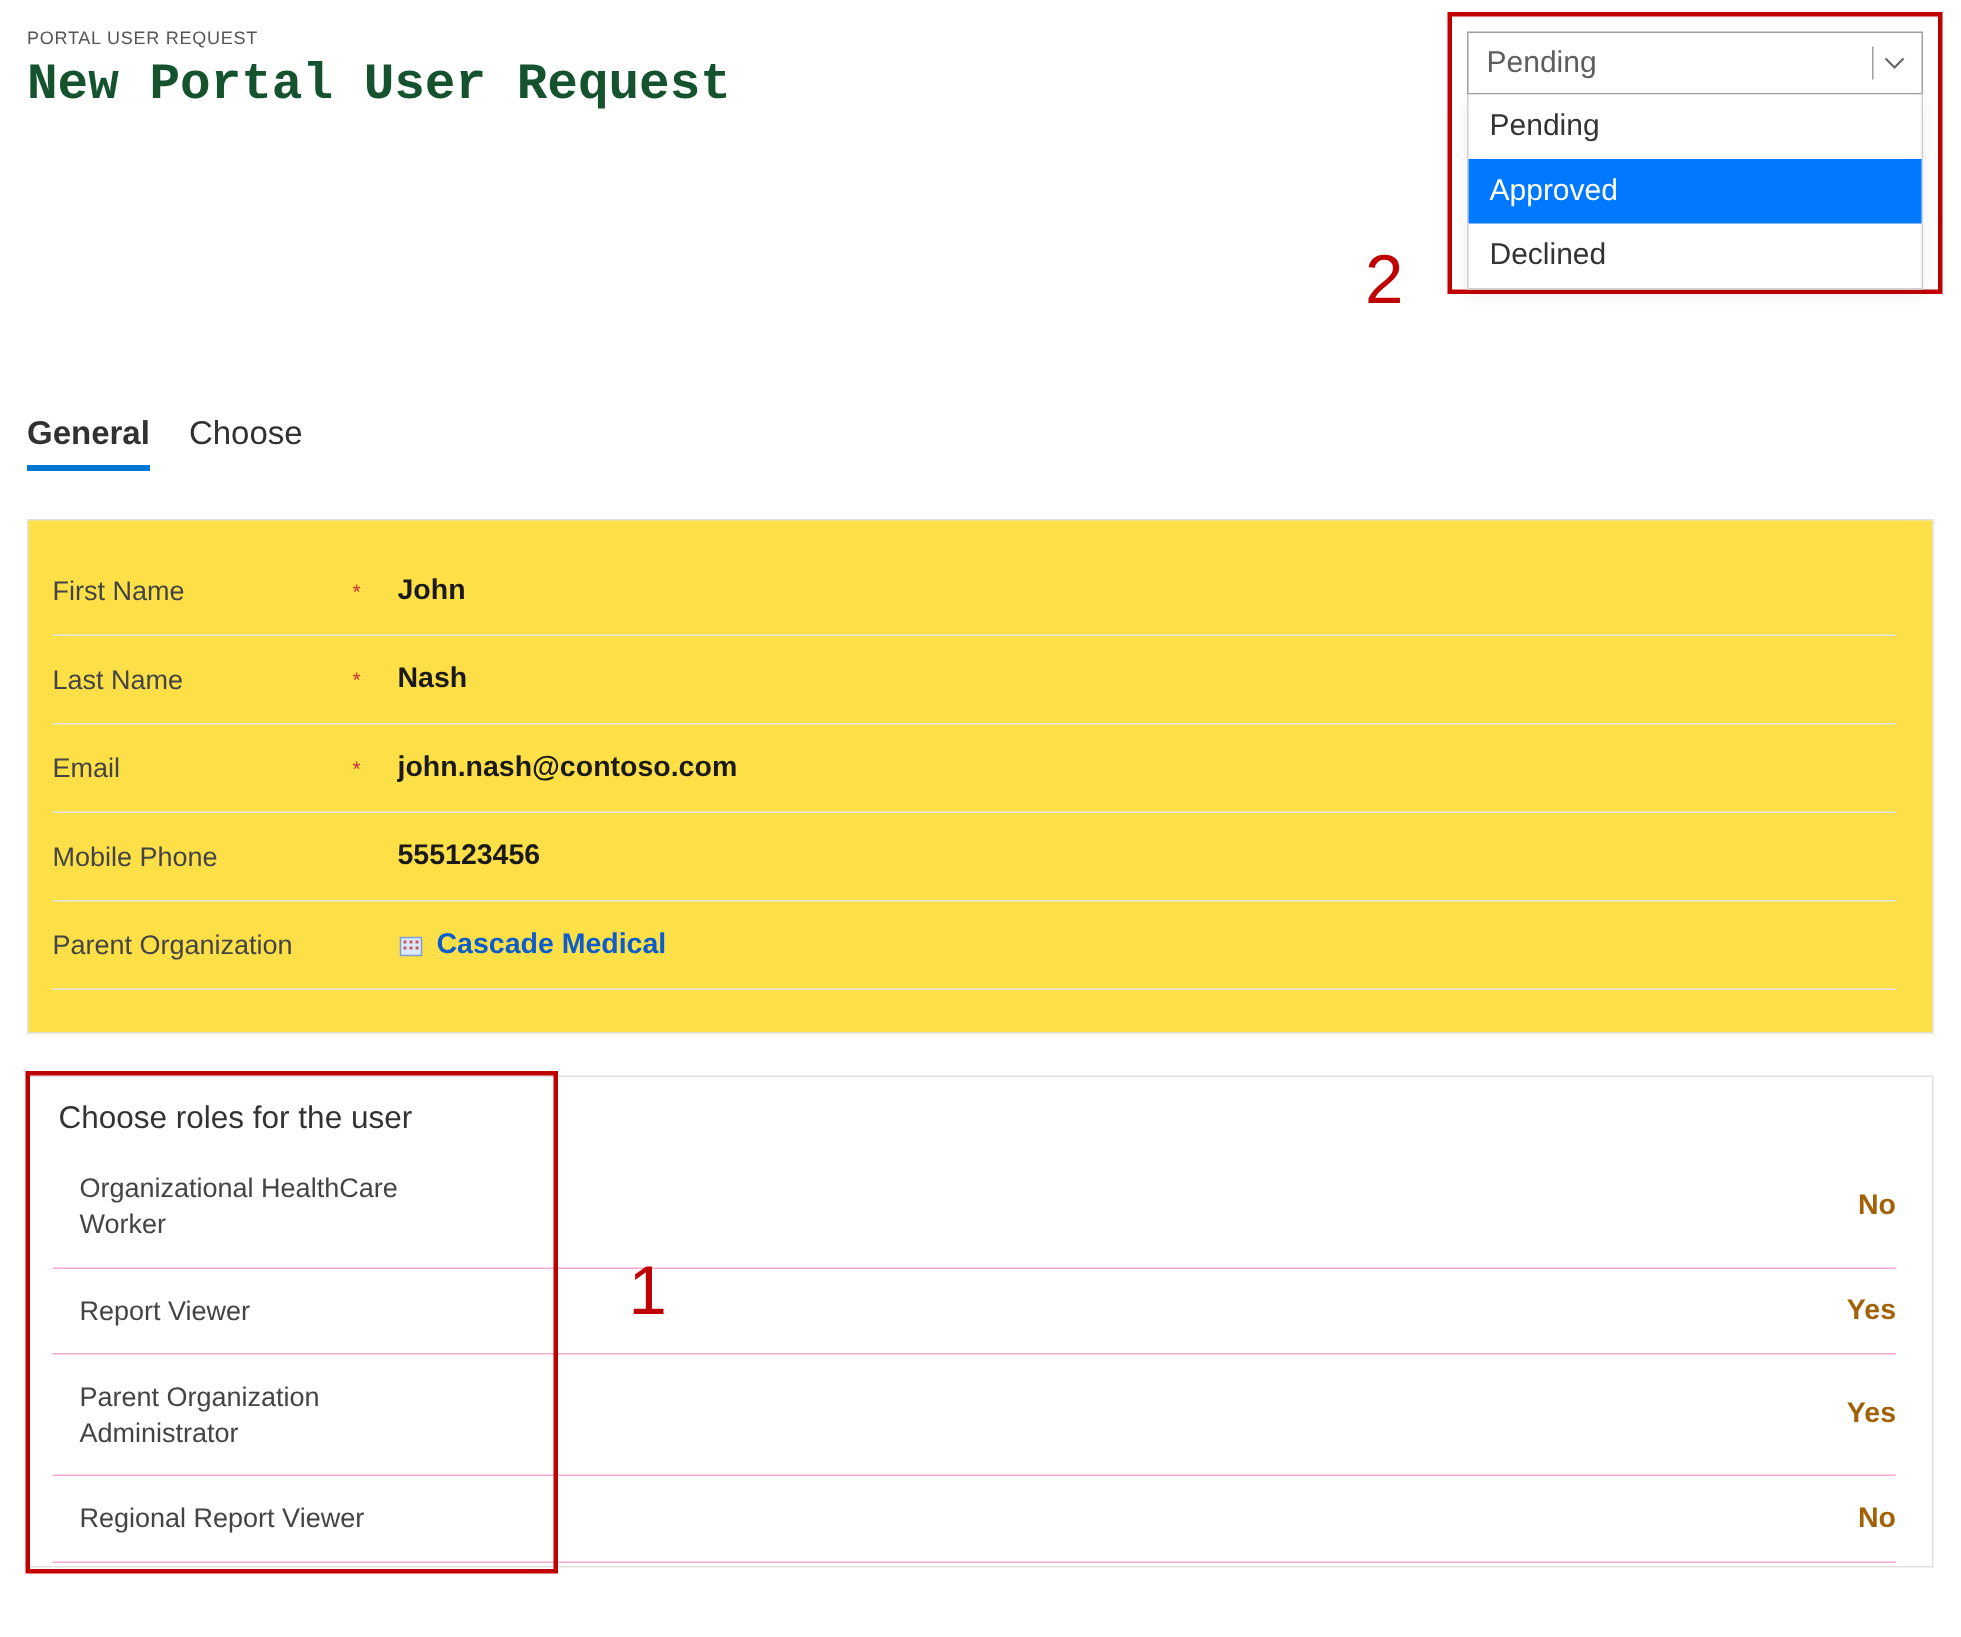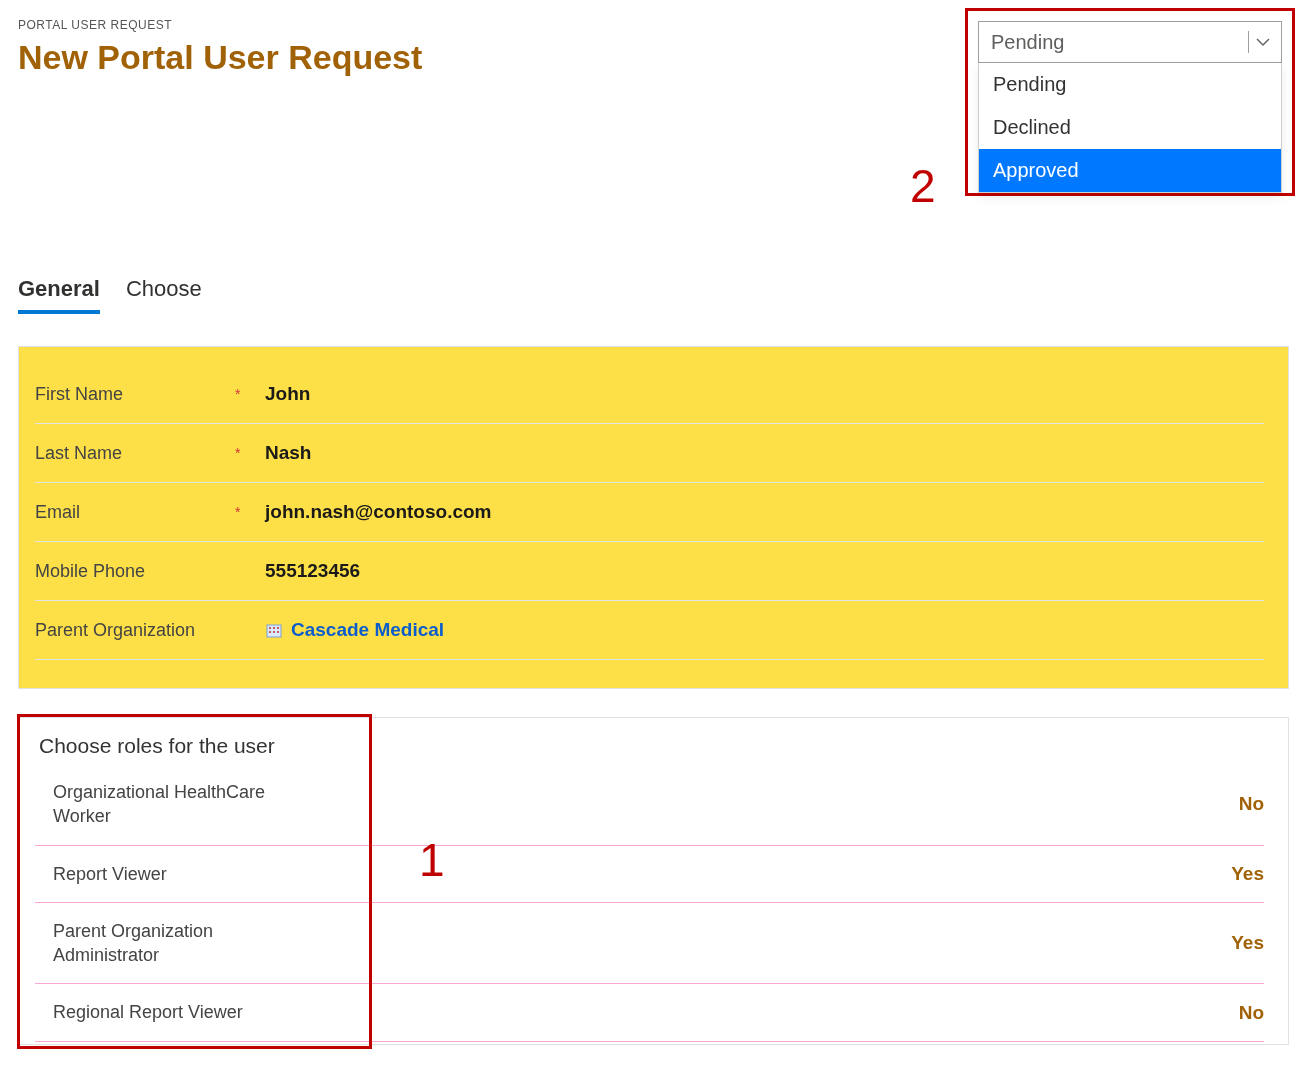--- a/index.html
+++ b/index.html
@@ -19,21 +19,22 @@
     .header-left { flex: 1; }
     .eyebrow {
       font-size: 12px;
       color: #555;
       letter-spacing: 0.5px;
       margin-bottom: 6px;
     }
     .page-title {
       font-size: 34px;
       font-weight: 600;
-      color: #a16207;
+      color: #14532d;
+      font-family: Liberation Mono, monospace;
     }
     .state-box {
       position: absolute;
       top: -10px;
       right: -6px;
       width: 330px;
       border: 3px solid #c00000;
       padding: 10px 10px 0 10px;
       background: #fff;
     }
@@ -213,22 +214,22 @@
           <span class="vline"></span>
           <span class="chevron-down">
             <svg viewBox="0 0 16 16">
                 <path d="M2 5l6 6 6-6" fill="none" stroke="#666" stroke-width="1.5"></path>
               </svg>
           </span>
         </span>
       </div>
       <div class="dropdown-list">
         <div class="dropdown-item">Pending</div>
+        <div class="dropdown-item highlight">Approved</div>
         <div class="dropdown-item">Declined</div>
-        <div class="dropdown-item highlight">Approved</div>
       </div>
     </div>
   </div>
 </div>
 
 <div class="tabs">
   <div class="tab active">General</div>
   <div class="tab">Choose</div>
 </div>
 

